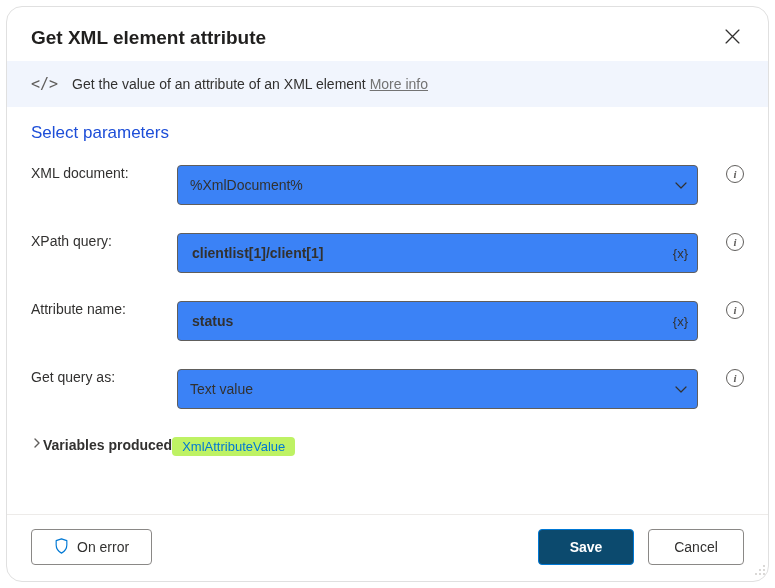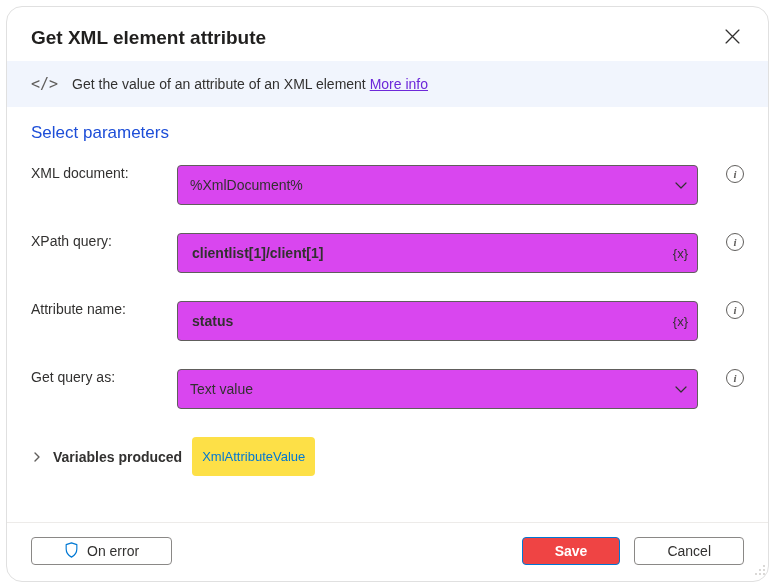--- a/index.html
+++ b/index.html
@@ -51,21 +51,21 @@
     gap: 14px;
     font-size: 14px;
     color: #323130;
   }
   .info-banner .code-icon {
     font-family: monospace;
     color: #605e5c;
     font-size: 15px;
   }
   .info-banner a {
-    color: #6d28d9;
+    color: #737373;
     text-decoration: underline;
   }
   .body {
     padding: 16px 24px 8px 24px;
     flex: 1;
     overflow: auto;
   }
   .section-heading {
     font-size: 17px;
     color: #1d4ed8;
@@ -85,21 +85,21 @@
   }
   .field-control {
     flex: 1;
     position: relative;
   }
   .input-like {
     width: 100%;
     height: 40px;
     border: 1px solid #605e5c;
     border-radius: 4px;
-    background: #d946ef;
+    background: #3b82f6;
     display: flex;
     align-items: center;
     padding: 0 48px 0 12px;
     font-size: 14px;
     color: #323130;
     font-family: inherit;
   }
   .input-like input {
     border: none;
     outline: none;
@@ -135,68 +135,67 @@
     font-size: 11px;
     color: #605e5c;
     font-style: italic;
     font-family: Georgia, serif;
     flex-shrink: 0;
     cursor: pointer;
     font-weight: bold;
   }
   .vars-row {
     display: flex;
-    align-items: center;
-    gap: 10px;
+    align-items: flex-start;
     margin-top: 4px;
   }
   .vars-chevron {
     color: #605e5c;
     cursor: pointer;
     display: flex;
   }
   .vars-label {
     font-weight: 600;
     font-size: 14px;
   }
   .var-badge {
-    background: #fde047;
+    background: #bef264;
     color: #0078d4;
-    padding: 12px 10px;
+    padding: 2px 10px;
     border-radius: 4px;
     font-size: 13px;
     cursor: pointer;
   }
   .footer {
     border-top: 1px solid #edebe9;
     padding: 14px 24px 16px 24px;
     display: flex;
     align-items: center;
     justify-content: space-between;
   }
   .btn {
-    height: 28px;
+    height: 36px;
     border-radius: 4px;
     font-size: 14px;
     cursor: pointer;
     display: inline-flex;
     align-items: center;
     justify-content: center;
     gap: 8px;
     font-family: inherit;
-    padding: 0 32px;
+    padding: 0 22px;
     min-width: 96px;
   }
   .btn-outline {
     background: #fff;
     border: 1px solid #8a8886;
     color: #323130;
   }
   .btn-primary {
-    background: #ef4444;
+    background: #0c4a6e;
     border: 1px solid #0078d4;
     color: #fff;
     font-weight: 600;
   }
   .footer-right {
     display: flex;
     gap: 14px;
   }
   .resize-grip {
     position:absolute;

